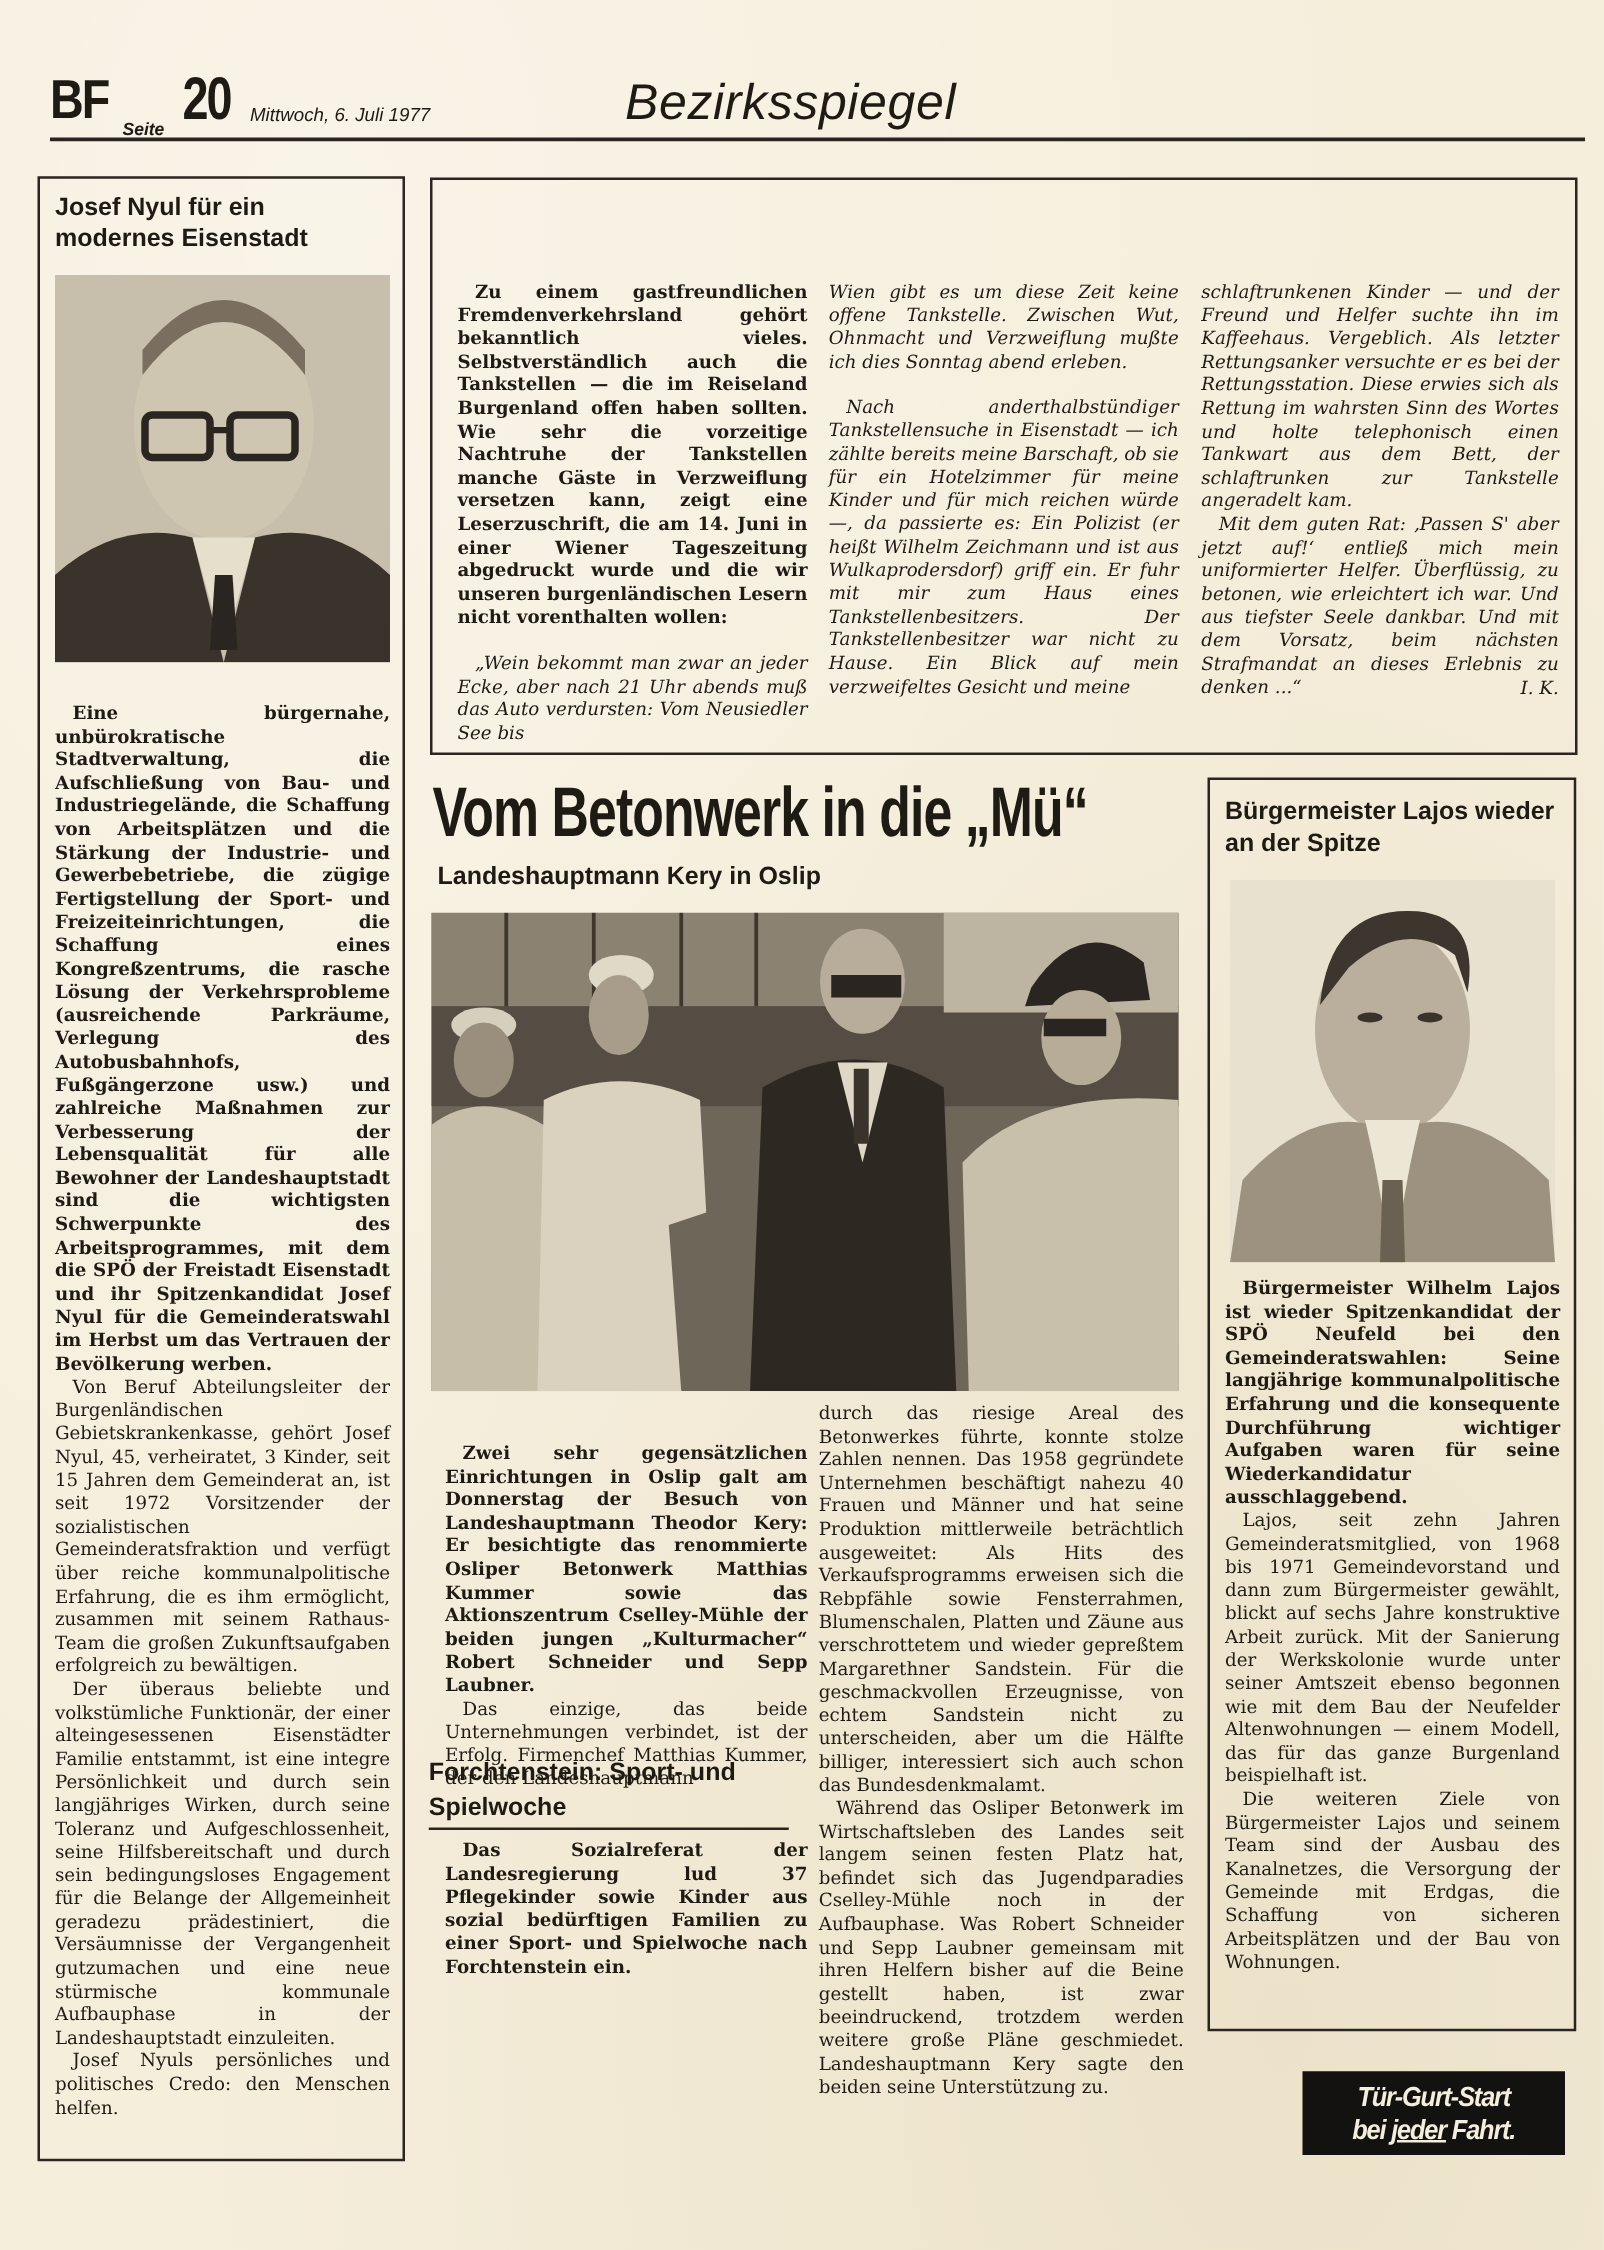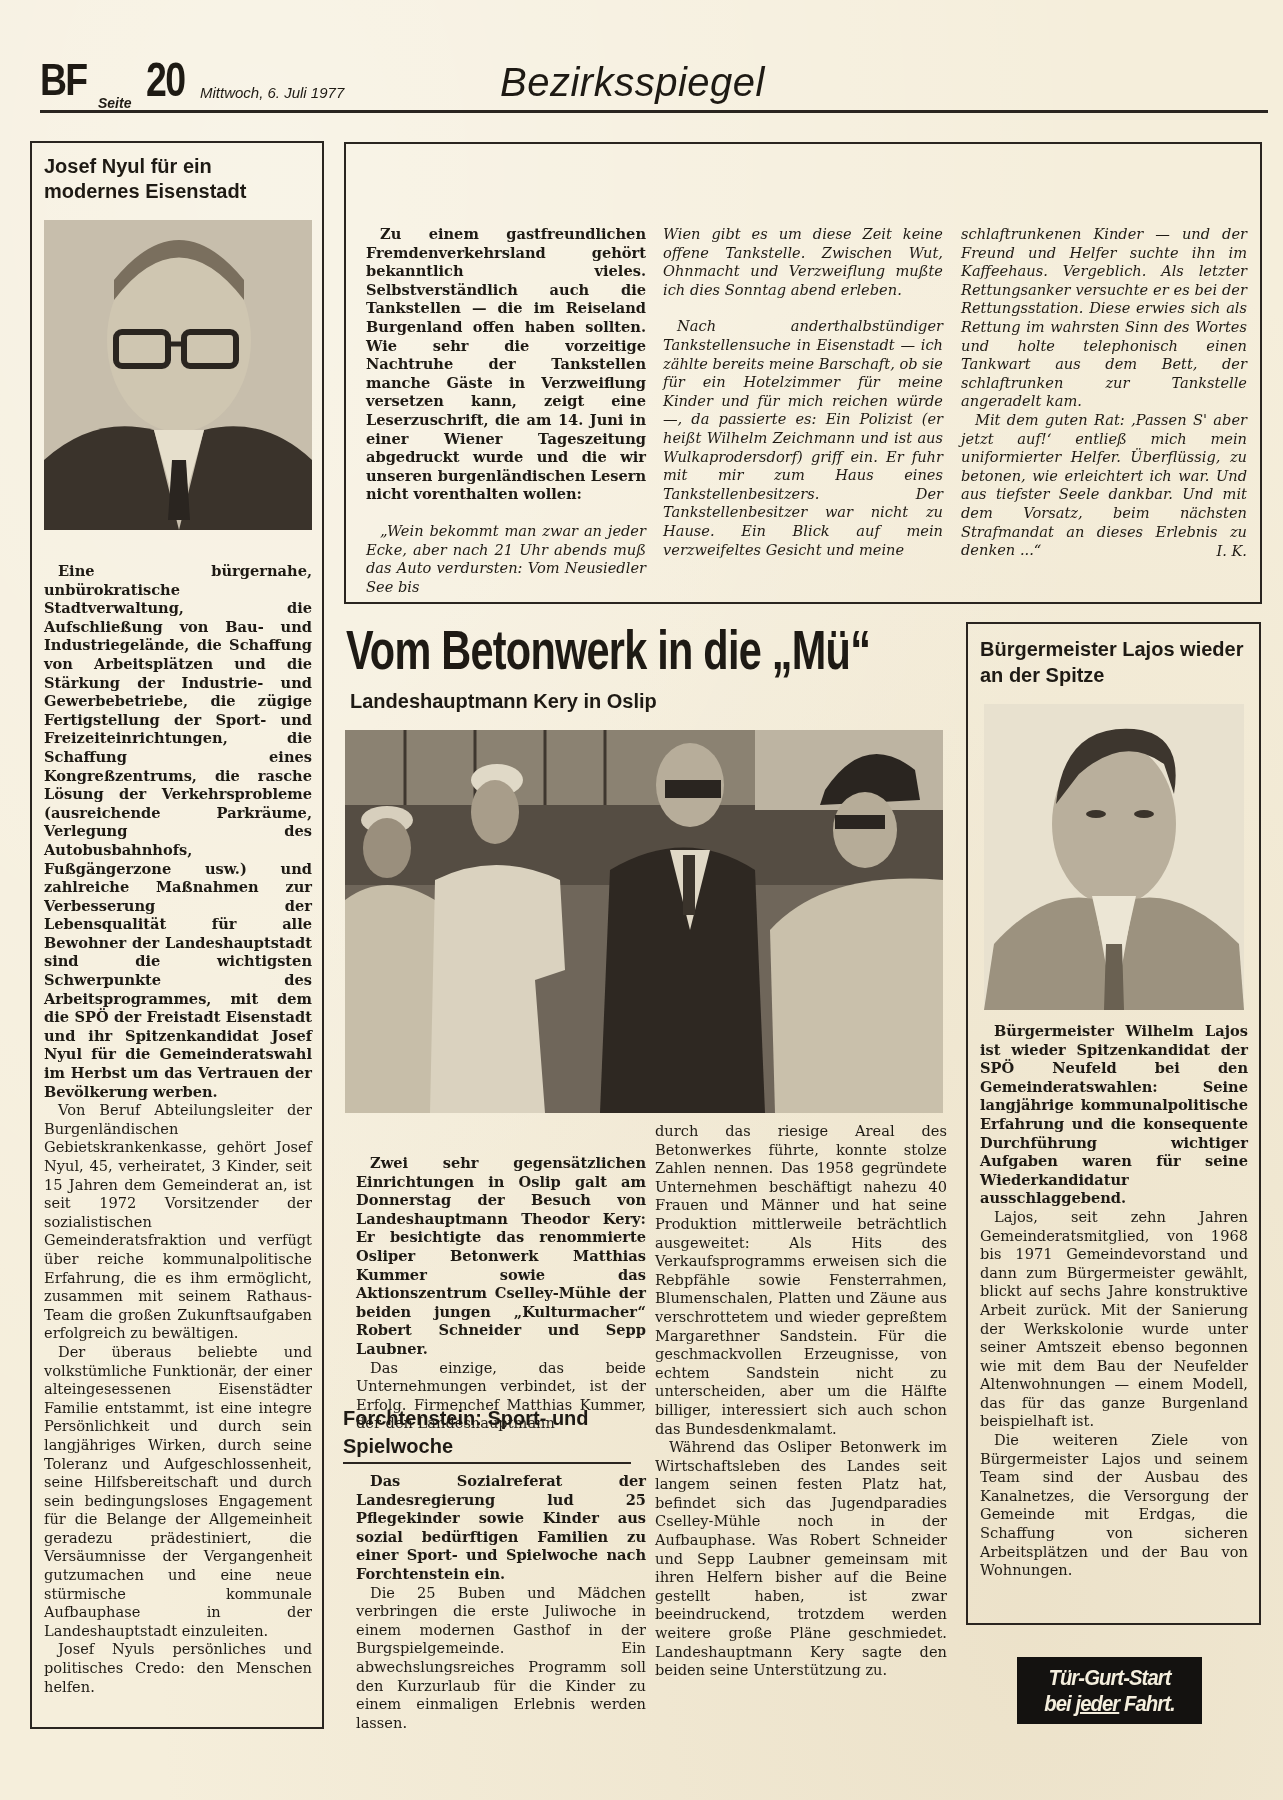--- a/index.html
+++ b/index.html
@@ -29,21 +29,21 @@
   .col-text p { text-indent: 14px; }
   .bold { font-weight: 700; }
   .ital { font-style: italic; }
 
   
   .photo { position: absolute; overflow: hidden; }
   .photo svg { width: 100%; height: 100%; display: block; }
 
   .rule { position: absolute; background: #2a2520; }
 
-  .ad { position: absolute; left: 1017px; top: 1657px; width: 185px; height: 67px; background: #141210; color: #f4eedd; font-family: "Liberation Sans", sans-serif; font-weight: 700; font-style: italic; text-align: center; }
+  .ad { position: absolute; left: 1042px; top: 1657px; width: 210px; height: 67px; background: #141210; color: #f4eedd; font-family: "Liberation Sans", sans-serif; font-weight: 700; font-style: italic; text-align: center; }
   .ad .l1 { position: absolute; left: 0; right: 0; top: 8px; font-size: 22px; letter-spacing: -1px; transform: scaleX(0.92); }
   .ad .l2 { position: absolute; left: 0; right: 0; top: 34px; font-size: 22px; letter-spacing: -1px; transform: scaleX(0.92); }
   .ad .l2 u { text-decoration: underline; text-decoration-thickness: 2px; }
 </style>
 </head>
 <body>
 
 <div class="page">
 
   <div class="masthead">
@@ -133,22 +133,21 @@
   </div>
 
   <div class="col-text" style="position:absolute; left:356px; top:1154px; width:290px;">
     <p class="bold">Zwei sehr gegensätzlichen Einrichtungen in Oslip galt am Donnerstag der Besuch von Landeshauptmann Theodor Kery: Er besichtigte das renommierte Osliper Betonwerk Matthias Kummer sowie das Aktionszentrum Cselley-Mühle der beiden jungen „Kulturmacher“ Robert Schneider und Sepp Laubner.</p>
     <p>Das einzige, das beide Unternehmungen verbindet, ist der Erfolg. Firmenchef Matthias Kummer, der den Landeshauptmann</p>
   </div>
 
   <div class="headline-sans" style="position:absolute; left:343px; top:1404px; width:280px; font-size:20px; line-height:28px;">Forchtenstein: Sport- und Spielwoche</div>
   <div class="rule" style="left:343px; top:1462px; width:288px; height:2px;"></div>
   <div class="col-text" style="position:absolute; left:356px; top:1472px; width:290px;">
-    <p class="bold">Das Sozialreferat der Landesregierung lud 25 Pflegekinder sowie Kinder aus sozial bedürftigen Familien zu einer Sport- und Spielwoche nach Forchtenstein ein.</p>
-    <p>Die 25 Buben und Mädchen verbringen die erste Juliwoche in einem modernen Gasthof in der Burgspielgemeinde. Ein abwechslungsreiches Programm soll den Kurzurlaub für die Kinder zu einem einmaligen Erlebnis werden lassen.</p>
+    <p class="bold">Das Sozialreferat der Landesregierung lud 37 Pflegekinder sowie Kinder aus sozial bedürftigen Familien zu einer Sport- und Spielwoche nach Forchtenstein ein.</p>
   </div>
 
   <div class="col-text" style="position:absolute; left:655px; top:1122px; width:292px;">
     <p style="text-indent:0;">durch das riesige Areal des Betonwerkes führte, konnte stolze Zahlen nennen. Das 1958 gegründete Unternehmen beschäftigt nahezu 40 Frauen und Männer und hat seine Produktion mittlerweile beträchtlich ausgeweitet: Als Hits des Verkaufsprogramms erweisen sich die Rebpfähle sowie Fensterrahmen, Blumenschalen, Platten und Zäune aus verschrottetem und wieder gepreßtem Margarethner Sandstein. Für die geschmackvollen Erzeugnisse, von echtem Sandstein nicht zu unterscheiden, aber um die Hälfte billiger, interessiert sich auch schon das Bundesdenkmalamt.</p>
     <p>Während das Osliper Betonwerk im Wirtschaftsleben des Landes seit langem seinen festen Platz hat, befindet sich das Jugendparadies Cselley-Mühle noch in der Aufbauphase. Was Robert Schneider und Sepp Laubner gemeinsam mit ihren Helfern bisher auf die Beine gestellt haben, ist zwar beeindruckend, trotzdem werden weitere große Pläne geschmiedet. Landeshauptmann Kery sagte den beiden seine Unterstützung zu.</p>
   </div>
 
   <div class="box" style="left:966px; top:622px; width:295px; height:1003px;"></div>
   <div class="headline-sans" style="position:absolute; left:980px; top:636px; width:270px; font-size:20px; line-height:26px;">Bürgermeister Lajos wieder an der Spitze</div>
   <div class="photo" style="left:984px; top:704px; width:260px; height:306px;">

